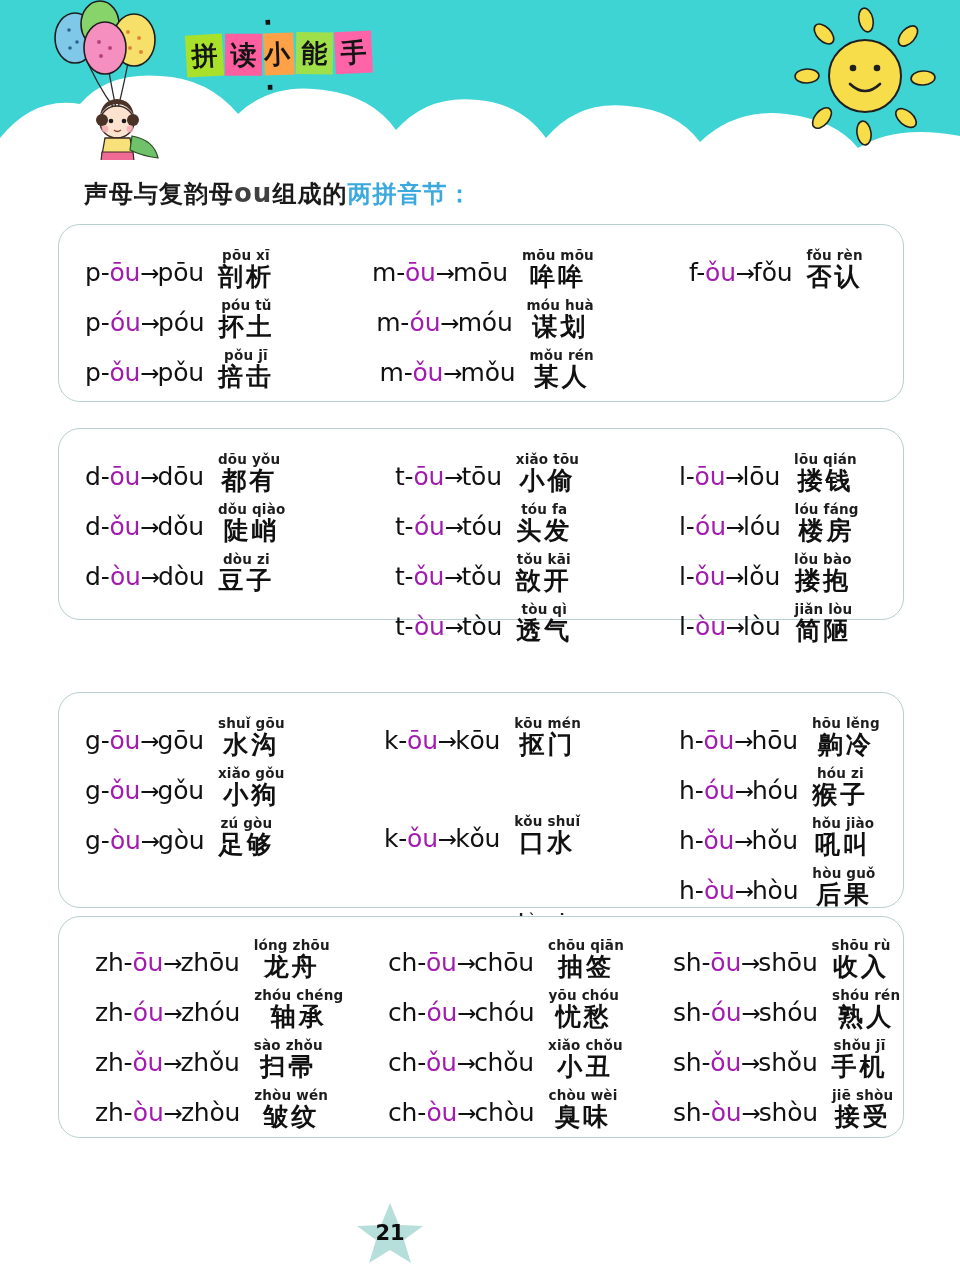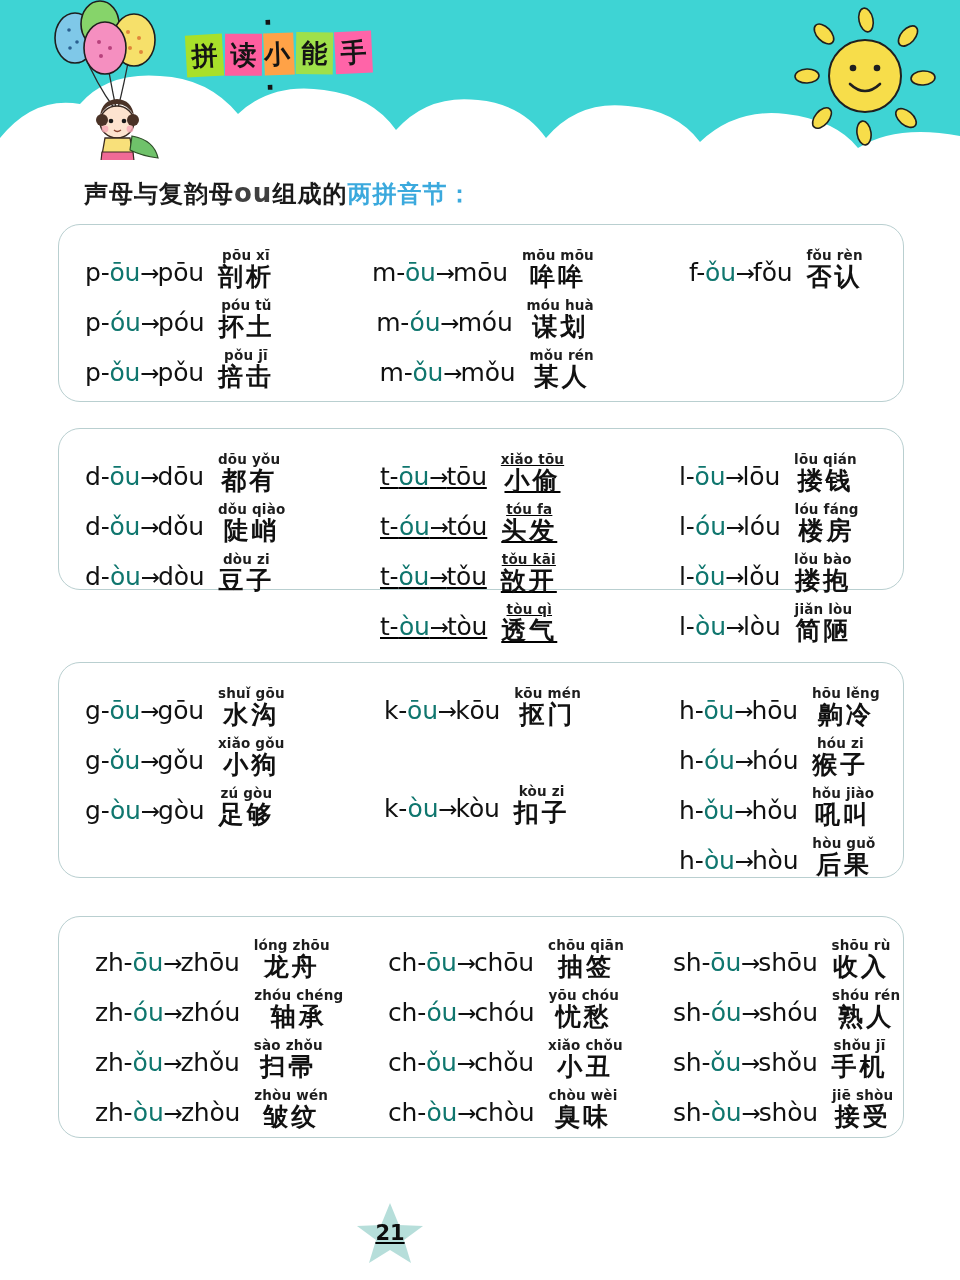--- a/index.html
+++ b/index.html
@@ -83,22 +83,22 @@
   .card {
     position: absolute;
     left: 58px;
     width: 846px;
     border: 1.3px solid #b9cfd0;
     border-radius: 22px;
     background: #ffffff;
     box-sizing: border-box;
   }
   #card-0 { top: 224px;  height: 178px; }
-  #card-1 { top: 428px;  height: 162px; }
-  #card-2 { top: 662px;  height: 216px; }
+  #card-1 { top: 428px;  height: 192px; }
+  #card-2 { top: 692px;  height: 216px; }
   #card-3 { top: 916px;  height: 222px; }
 
   .col-wrap {
     position: absolute;
     display: flex;
     flex-direction: column;
   }
 
   .syl-row {
     display: flex;
@@ -108,21 +108,21 @@
 
   .formula {
     font-family: "DejaVu Sans", sans-serif;
     font-size: 25px;
     color: #111111;
     letter-spacing: -0.2px;
     white-space: nowrap;
     line-height: 1;
     padding-bottom: 4px;
   }
-  .formula .red { color: #0f766e; }
+  .formula .red { color: #a21caf; }
   .formula .arrow { font-size: 23px; letter-spacing: -2px; }
 
   .word {
     display: flex;
     flex-direction: column;
     align-items: center;
     justify-content: flex-end;
     margin-left: 14px;
     line-height: 1;
     white-space: nowrap;
@@ -152,38 +152,37 @@
   #card-0 .col-wrap { top: 14px; }
   #card-1 .col-wrap { top: 14px; }
   #card-2 .col-wrap { top: 14px; }
   #card-3 .col-wrap { top: 12px; margin-left: 14px; }
 
   
   #card-3 .c0 { left: 22px; }
   #card-3 .c1 { left: 315px; }
   #card-3 .c2 { left: 600px; }
 
-  #card-1 .c1 { left: 321px; text-decoration: underline; }
+  #card-1 .c1 { left: 336px; }
   #card-1 .c2 { left: 620px; }
   #card-2 .c1 { left: 325px; gap: 48px; }
   #card-2 .c2 { left: 620px; }
   #card-0 .c1 { left: 313px; align-items: flex-end; }
   #card-0 .c2 { left: 630px; }
 
   
   .page-footer {
     position: absolute;
     left: 0;
     top: 1198px;
     width: 780px;
     height: 70px;
     display: flex;
     align-items: center;
     justify-content: center;
-    text-decoration: underline;
   }
   .star-badge {
     position: relative;
     width: 70px;
     height: 66px;
     display: flex;
     align-items: center;
     justify-content: center;
   }
   .page-num {
@@ -465,20 +464,27 @@
     </div>
     <div class="col-wrap c1">
       <div class="syl-row">
         <span class="formula"><span>k-</span><span class="red">ōu</span><span class="arrow">→</span><span>kōu</span></span>
         <div class="word">
           <span class="pin">kōu mén</span>
           <span class="han">抠门</span>
         </div>
       </div>
       <div class="syl-row">
+        <span class="formula"><span>k-</span><span class="red">ǒu</span><span class="arrow">→</span><span>kǒu</span></span>
+        <div class="word">
+          <span class="pin">kǒu shuǐ</span>
+          <span class="han">口水</span>
+        </div>
+      </div>
+      <div class="syl-row">
         <span class="formula"><span>k-</span><span class="red">òu</span><span class="arrow">→</span><span>kòu</span></span>
         <div class="word">
           <span class="pin">kòu zi</span>
           <span class="han">扣子</span>
         </div>
       </div>
     </div>
     <div class="col-wrap c2">
       <div class="syl-row">
         <span class="formula"><span>h-</span><span class="red">ōu</span><span class="arrow">→</span><span>hōu</span></span>

